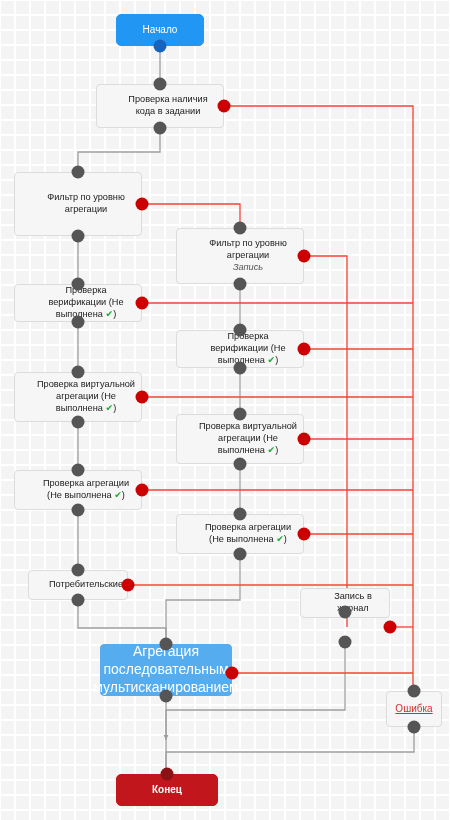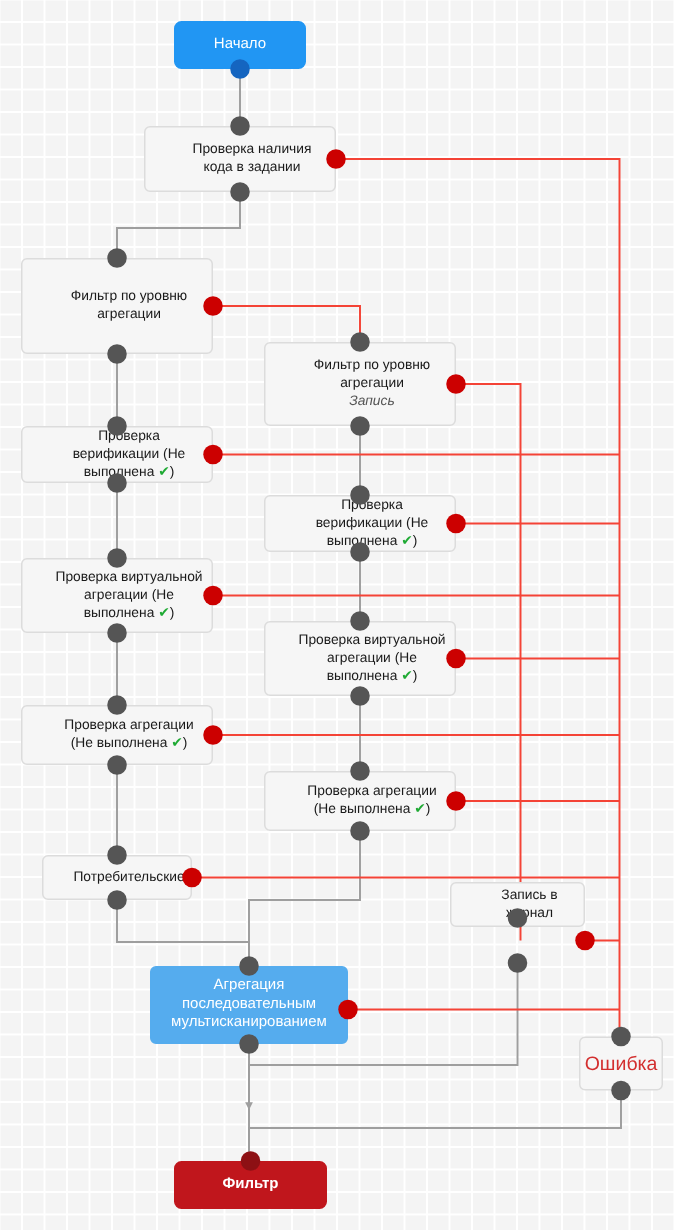--- a/index.html
+++ b/index.html
@@ -42,36 +42,37 @@
     background:#2196f3;
     border:1px solid #2196f3;
     color:#ffffff;
     font-size:10px;
     border-radius:5px;
   }
   .node-blue{
     background:#55acee;
     border:1px solid #55acee;
     color:#ffffff;
-    font-size:10px;
+    font-size:14px;
     border-radius:4px;
   }
   .node-end{
     background:#c0161c;
     border:1px solid #c0161c;
     color:#ffffff;
     font-size:10px;
     font-weight:bold;
     border-radius:5px;
   }
   .node-error{
     background:#f6f6f6;
     border:1px solid #dcdcdc;
     color:#d32f2f;
-    font-size:13px;
+    font-size:10px;
+    text-decoration:underline;
   }
   .node-label{display:block;}
   .sub{font-style:italic;color:#555;display:block;}
   .chk{color:#1faa34;font-weight:bold;}
   .port{
     position:absolute;
     width:13px;height:13px;
     border-radius:50%;
     background:#555555;
     transform:translate(-50%,-50%);
@@ -191,21 +192,21 @@
           <span class="node-label">Агрегация последовательным мультисканированием</span>
         </div>
       </div>
       <div class="node node-error" style="left: 386px; top: 691px; width: 56px; height: 36px;">
         <div>
           <span class="node-label">Ошибка</span>
         </div>
       </div>
       <div class="node node-end" style="left: 116px; top: 774px; width: 102px; height: 32px;">
         <div>
-          <span class="node-label">Фильтр</span>
+          <span class="node-label">Конец</span>
         </div>
       </div>
     </div>
   <div id="port-layer">
       <div class="port port-start" style="left: 160px; top: 46px;"></div>
       <div class="port" style="left: 160px; top: 84px;"></div>
       <div class="port" style="left: 160px; top: 128px;"></div>
       <div class="port port-red" style="left: 224px; top: 106px;"></div>
       <div class="port" style="left: 78px; top: 172px;"></div>
       <div class="port" style="left: 78px; top: 236px;"></div>

